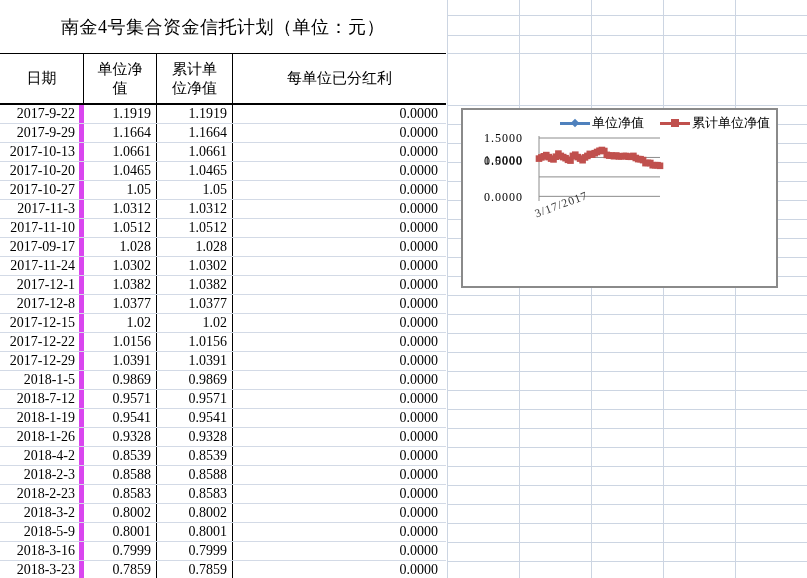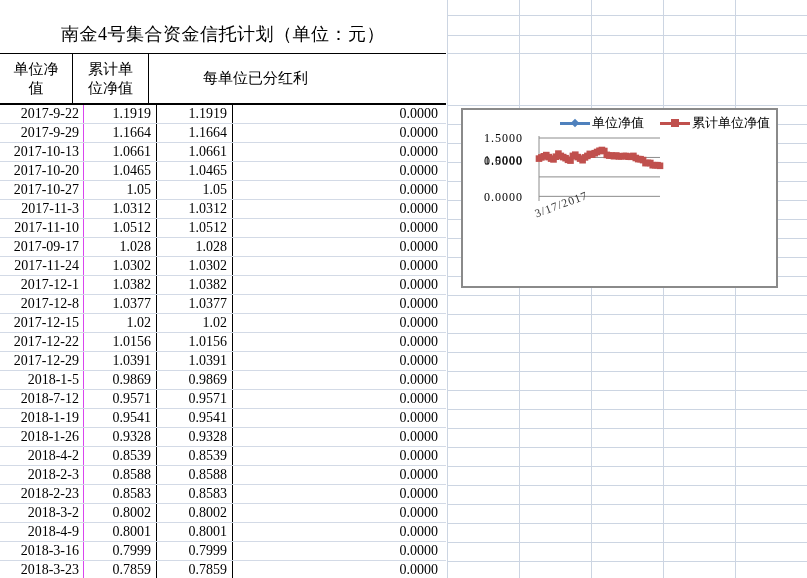--- a/index.html
+++ b/index.html
@@ -16,21 +16,21 @@
   .hgrid-rows{
     position:absolute;left:447px;top:105px;width:360px;height:473px;
     background-image:repeating-linear-gradient(180deg,#ccd5e2 0px,#ccd5e2 1px,transparent 1px,transparent 19px);
     pointer-events:none;
   }
   .hline{position:absolute;left:447px;width:360px;height:1px;background:#ccd5e2;pointer-events:none;}
   
   .title-cell{
     position:absolute;left:0;top:15px;width:446px;height:38px;
     border-bottom:1px solid #000;background:#fff;
-    display:flex;align-items:center;justify-content:center;
+    display:flex;justify-content:center;
     font-size:18px;letter-spacing:.5px;
   }
   .header-row{
     position:absolute;left:0;top:54px;width:446px;height:51px;background:#fff;
     border-bottom:2px solid #000;box-sizing:border-box;display:flex;
   }
   .hcell{
     box-sizing:border-box;display:flex;align-items:center;justify-content:center;
     font-size:15px;line-height:19px;text-align:center;
   }
@@ -38,21 +38,21 @@
   .hcell.b2{width:73px;border-right:1px solid #000;}
   .hcell.b3{width:76px;border-right:1px solid #000;}
   .hcell.b4{width:213px;}
   .wrapcol{display:inline-block;width:47px;text-align:center;word-break:break-all;}
   .table-body{position:absolute;left:0;top:105px;width:446px;background:#fff;}
   .trow{display:flex;height:19px;box-sizing:border-box;border-bottom:1px solid #d3dae6;}
   .tcell{
     box-sizing:border-box;font-size:14px;line-height:18px;text-align:right;
     white-space:nowrap;overflow:hidden;
   }
-  .tcell.c-date{width:84px;border-right:1px solid #d946ef;padding-right:4px;}
+  .tcell.c-date{width:84px;border-right:5px solid #d946ef;padding-right:4px;}
   .tcell.c-nav{width:73px;border-right:1px solid #000;padding-right:5px;}
   .tcell.c-cum{width:76px;border-right:1px solid #000;padding-right:5px;}
   .tcell.c-div{width:213px;padding-right:8px;}
   
   .chart{
     position:absolute;left:461px;top:108px;width:317px;height:180px;
     background:#fff;border:2px solid #8a8a8a;box-sizing:border-box;z-index:5;
   }
   .legend{
     position:absolute;left:0;right:6px;top:4px;height:18px;
@@ -83,20 +83,23 @@
   <div class="hline" style="top:15px"></div>
   <div class="hline" style="top:35px"></div>
   <div class="hline" style="top:53px"></div>
   <div class="hgrid-rows"></div>
 
   <div class="title-cell">
     <span>南金4号集合资金信托计划（单位：元）</span>
   </div>
 
   <div class="header-row">
+    <div class="hcell b1">
+      <span>日期</span>
+    </div>
     <div class="hcell b2">
       <span class="wrapcol">单位净值</span>
     </div>
     <div class="hcell b3">
       <span class="wrapcol">累计单位净值</span>
     </div>
     <div class="hcell b4">
       <span>每单位已分红利</span>
     </div>
   </div>
@@ -228,21 +231,21 @@
         <div class="tcell c-cum">0.8583</div>
         <div class="tcell c-div">0.0000</div>
       </div>
       <div class="trow">
         <div class="tcell c-date">2018-3-2</div>
         <div class="tcell c-nav">0.8002</div>
         <div class="tcell c-cum">0.8002</div>
         <div class="tcell c-div">0.0000</div>
       </div>
       <div class="trow">
-        <div class="tcell c-date">2018-4-9</div>
+        <div class="tcell c-date">2018-5-9</div>
         <div class="tcell c-nav">0.8001</div>
         <div class="tcell c-cum">0.8001</div>
         <div class="tcell c-div">0.0000</div>
       </div>
       <div class="trow">
         <div class="tcell c-date">2018-3-16</div>
         <div class="tcell c-nav">0.7999</div>
         <div class="tcell c-cum">0.7999</div>
         <div class="tcell c-div">0.0000</div>
       </div>

